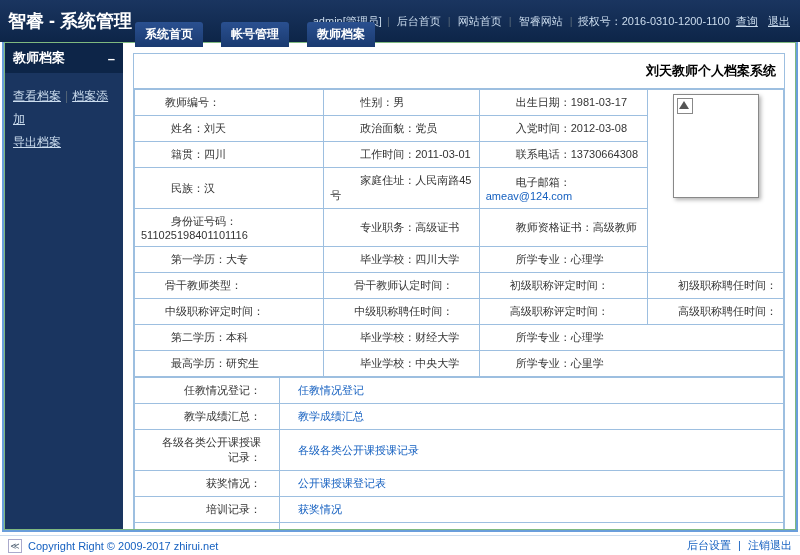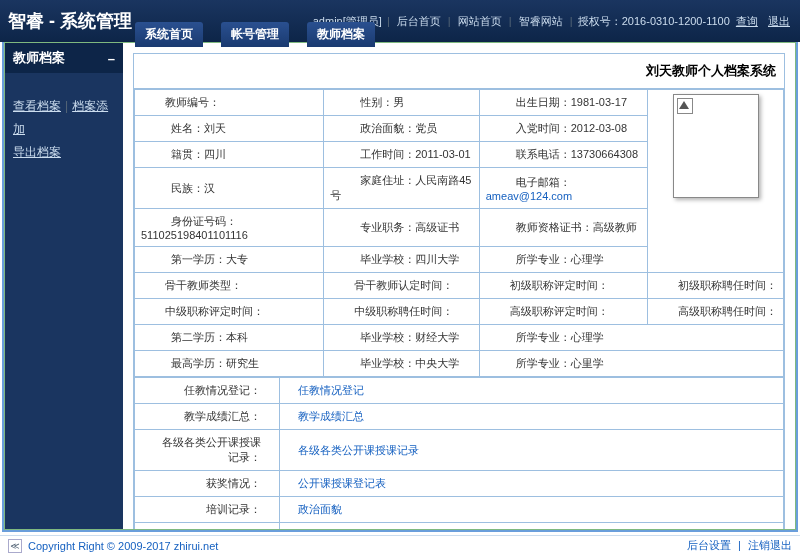--- a/index.html
+++ b/index.html
@@ -12,21 +12,21 @@
 .top-links .sep { color: #567; margin: 0 2px; }
 
 .nav-tabs { position: absolute; left: 135px; top: 22px; display: flex; gap: 18px; font-weight: bold; }
 .nav-tab { background: linear-gradient(#2a5090, #1a3a70); color: #fff; padding: 4px 10px; font-size: 12px; border-radius: 3px 3px 0 0; cursor: pointer; }
 
 .main-wrap { display: flex; height: 490px; border: 2px solid #6a9edb; border-top: none; margin: 0 2px; }
 .inner-border { border: 1px solid #7fb97f; flex: 1; display: flex; }
 
 .sidebar { width: 118px; background: #1a3560; color: #fff; }
 .side-header { background: #0d2548; padding: 6px 8px; font-weight: bold; font-size: 13px; display: flex; justify-content: space-between; align-items: center; }
-.side-links { padding: 22px 8px; font-size: 12px; line-height: 1.9; }
+.side-links { padding: 12px 8px; font-size: 12px; line-height: 1.9; }
 .side-links a { color: #cde; text-decoration: underline; }
 .side-sep { color: #567; margin: 0 4px; }
 
 .content { flex: 1; background: #fff; overflow: auto; padding: 10px; }
 .archive-box { border: 1px solid #9dbfe0; }
 .archive-title { text-align: right; font-weight: bold; padding: 8px; font-size: 13px; border-bottom: 1px solid #9dbfe0; }
 
 .info-table { width: 100%; border-collapse: collapse; font-size: 11px; }
 .info-table td { border: 1px solid #9dbfe0; padding: 5px 6px; color: #333; }
 .info-table .lbl { color: #333; white-space: nowrap; padding-left: 30px; }
@@ -161,21 +161,21 @@
         <tr>
                 <td class="rlbl">各级各类公开课授课记录：</td>
                 <td><span class="link-blue">各级各类公开课授课记录</span></td>
               </tr>
         <tr>
                 <td class="rlbl">获奖情况：</td>
                 <td><span class="link-blue">公开课授课登记表</span></td>
               </tr>
         <tr>
                 <td class="rlbl">培训记录：</td>
-                <td><span class="link-blue">政治面貌</span></td>
+                <td><span class="link-blue">获奖情况</span></td>
               </tr>
         <tr>
                 <td class="rlbl">年度考核：</td>
                 <td><span class="link-blue">培训记录</span></td>
               </tr>
         <tr>
                 <td class="rlbl">业务考核：</td>
                 <td></td>
               </tr>
 

